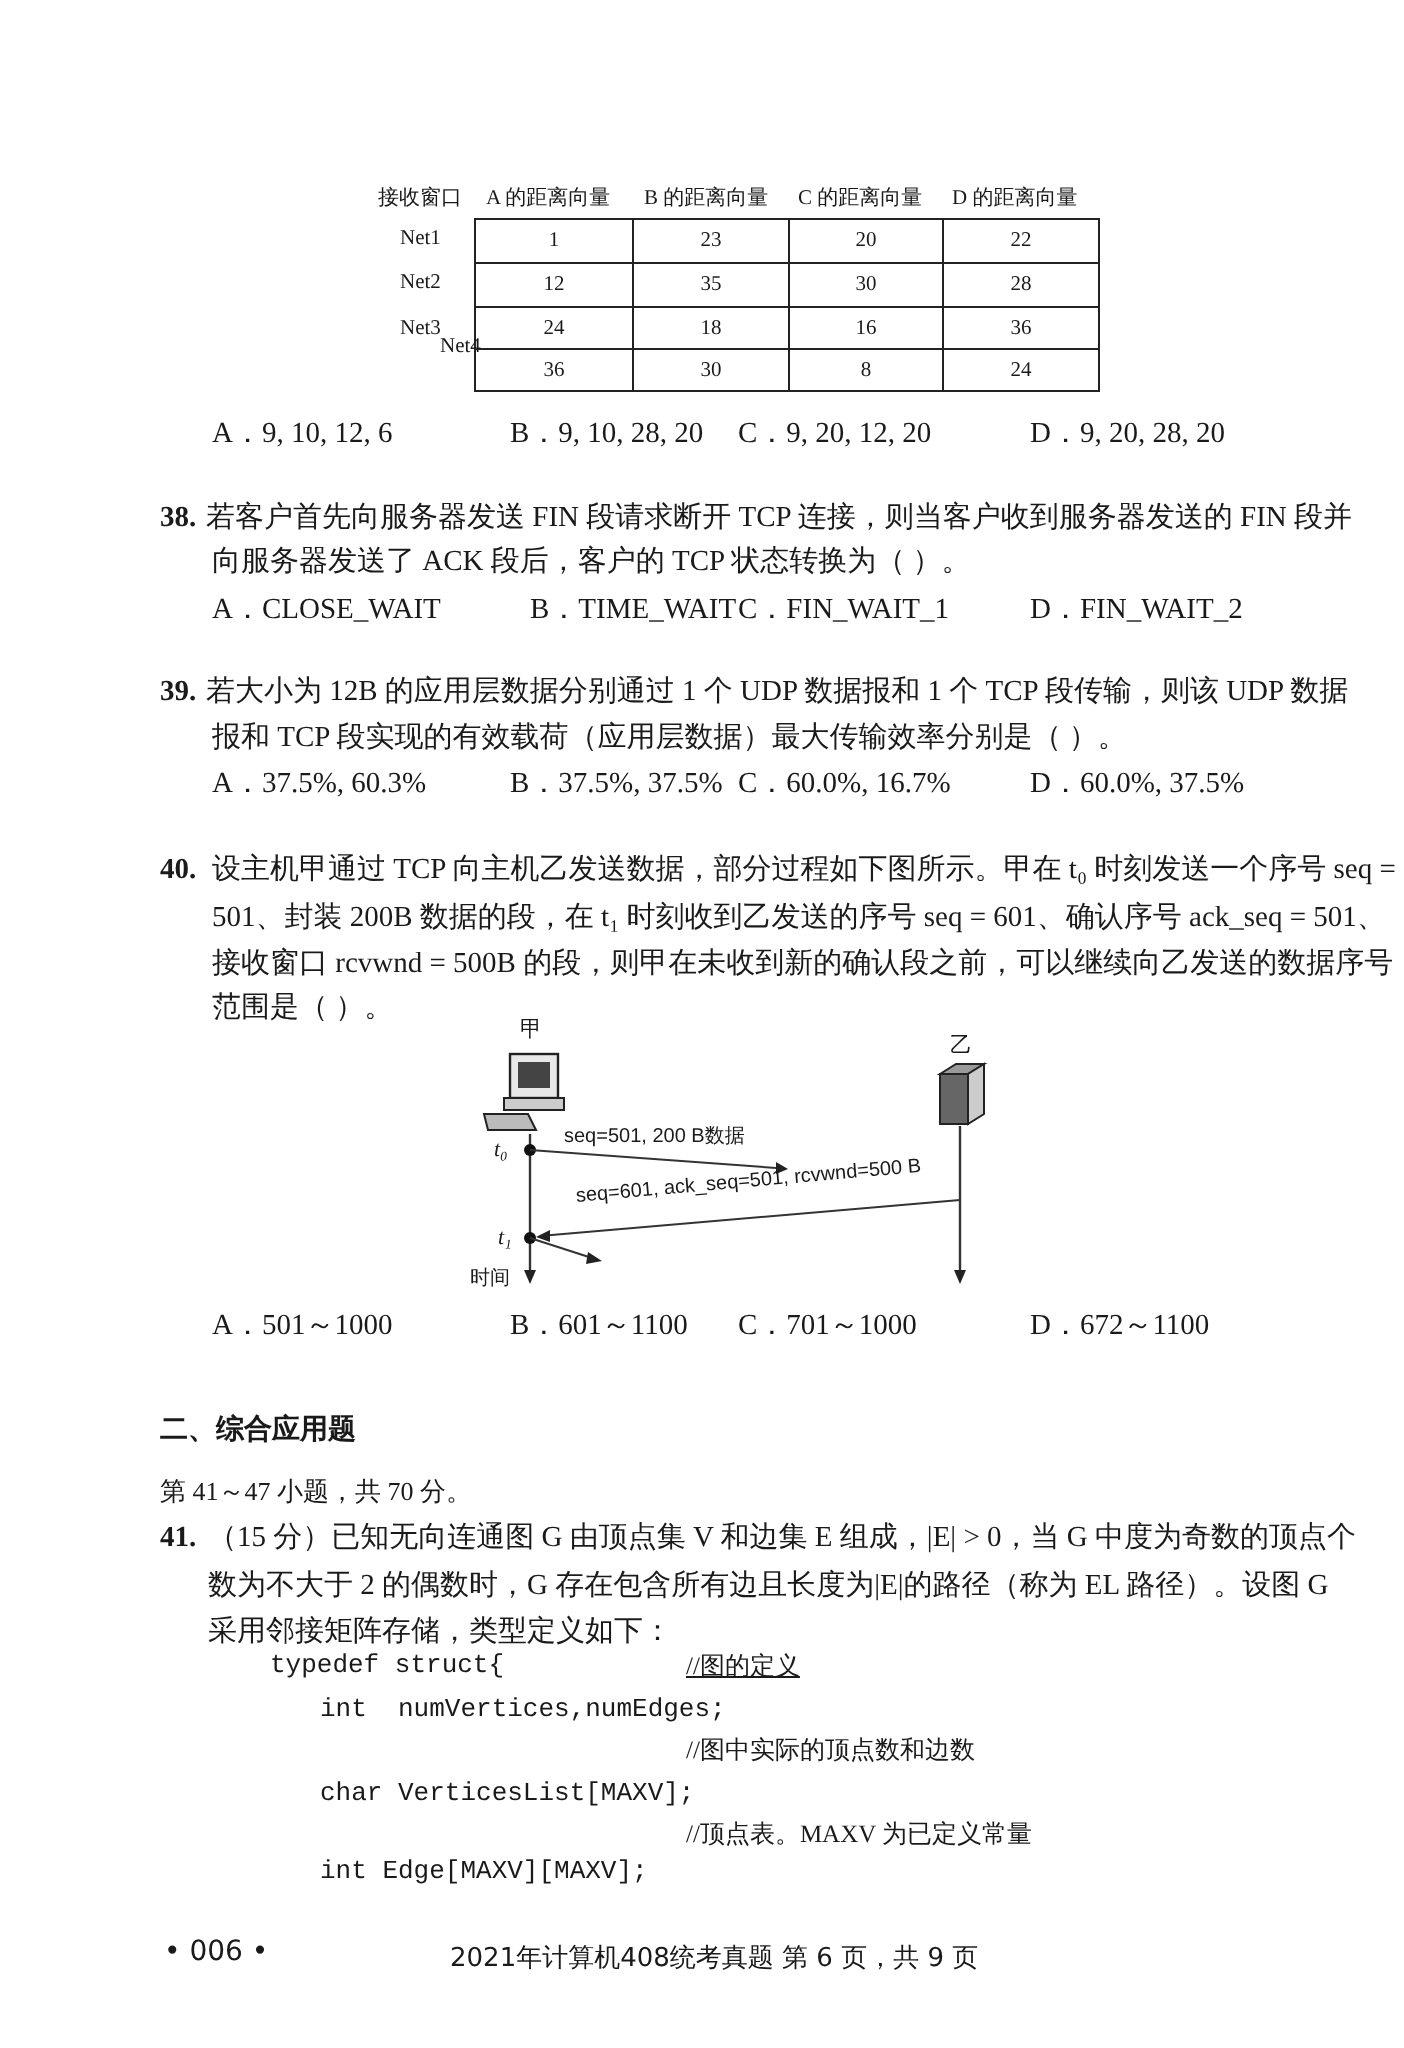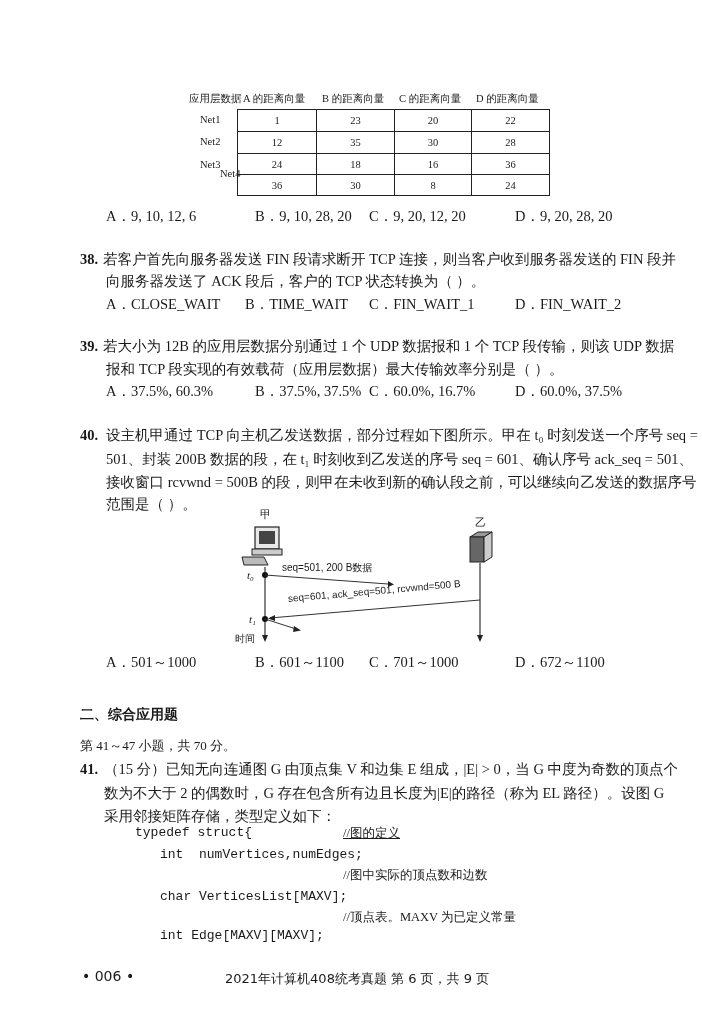--- a/index.html
+++ b/index.html
@@ -20,21 +20,21 @@
   .section-title { font-family:"DejaVu Sans", "Liberation Sans", sans-serif; font-weight:bold; font-size:14px; }
   .code { font-family:"Liberation Mono", "DejaVu Sans Mono", monospace; font-size:13px; white-space:pre; position:absolute; }
   .comment { font-family:"Liberation Serif", serif; font-size:12.5px; position:absolute; white-space:nowrap;}
   .footer { font-family:"DejaVu Sans","Liberation Sans",sans-serif; font-size:13px; position:absolute; white-space:nowrap; }
   .diag-label { font-family:"Liberation Sans","DejaVu Sans",sans-serif; font-size:10px; position:absolute; white-space:nowrap; }
 </style>
 </head>
 <body>
 
 <div>
-  <span class="abs" style="top:92px;left:189px;font-size:10.5px;">应用层数据</span>
+  <span class="abs" style="top:92px;left:189px;font-size:10.5px;">接收窗口</span>
   <span class="abs" style="top:92px;left:243px;font-size:10.5px;">A 的距离向量</span>
   <span class="abs" style="top:92px;left:322px;font-size:10.5px;">B 的距离向量</span>
   <span class="abs" style="top:92px;left:399px;font-size:10.5px;">C 的距离向量</span>
   <span class="abs" style="top:92px;left:476px;font-size:10.5px;">D 的距离向量</span>
 </div>
 <div>
   <span class="abs" style="top:114px;left:200px;font-size:10.5px;">Net1</span>
   <span class="abs" style="top:136px;left:200px;font-size:10.5px;">Net2</span>
   <span class="abs" style="top:159px;left:200px;font-size:10.5px;">Net3</span>
   <span class="abs" style="top:168px;left:200px;font-size:10.5px;margin-left:20px;">Net4</span>
@@ -73,21 +73,21 @@
   <span class="opt" style="top:207px;left:255px;">B．9, 10, 28, 20</span>
   <span class="opt" style="top:207px;left:369px;">C．9, 20, 12, 20</span>
   <span class="opt" style="top:207px;left:515px;">D．9, 20, 28, 20</span>
 </div>
 
 <div>
   <span class="abs txt qnum" style="top:246px;left:80px;"><span>38</span>.</span>
   <span class="abs txt" style="top:246px;left:103px;">若客户首先向服务器发送 FIN 段请求断开 TCP 连接，则当客户收到服务器发送的 FIN 段并</span>
   <span class="abs txt" style="top:268px;left:106px;">向服务器发送了 ACK 段后，客户的 TCP 状态转换为（    ）。</span>
   <span class="opt" style="top:295px;left:106px;">A．CLOSE_WAIT</span>
-  <span class="opt" style="top:295px;left:245px;">B．TIME_WAIT</span>
+  <span class="opt" style="top:295px;left:265px;">B．TIME_WAIT</span>
   <span class="opt" style="top:295px;left:369px;">C．FIN_WAIT_1</span>
   <span class="opt" style="top:295px;left:515px;">D．FIN_WAIT_2</span>
 </div>
 
 <div>
   <span class="abs txt qnum" style="top:333px;left:80px;"><span>39</span>.</span>
   <span class="abs txt" style="top:333px;left:103px;">若大小为 12B 的应用层数据分别通过 1 个 UDP 数据报和 1 个 TCP 段传输，则该 UDP 数据</span>
   <span class="abs txt" style="top:356px;left:106px;">报和 TCP 段实现的有效载荷（应用层数据）最大传输效率分别是（    ）。</span>
   <span class="opt" style="top:382px;left:106px;">A．37.5%, 60.3%</span>
   <span class="opt" style="top:382px;left:255px;">B．37.5%, 37.5%</span>

